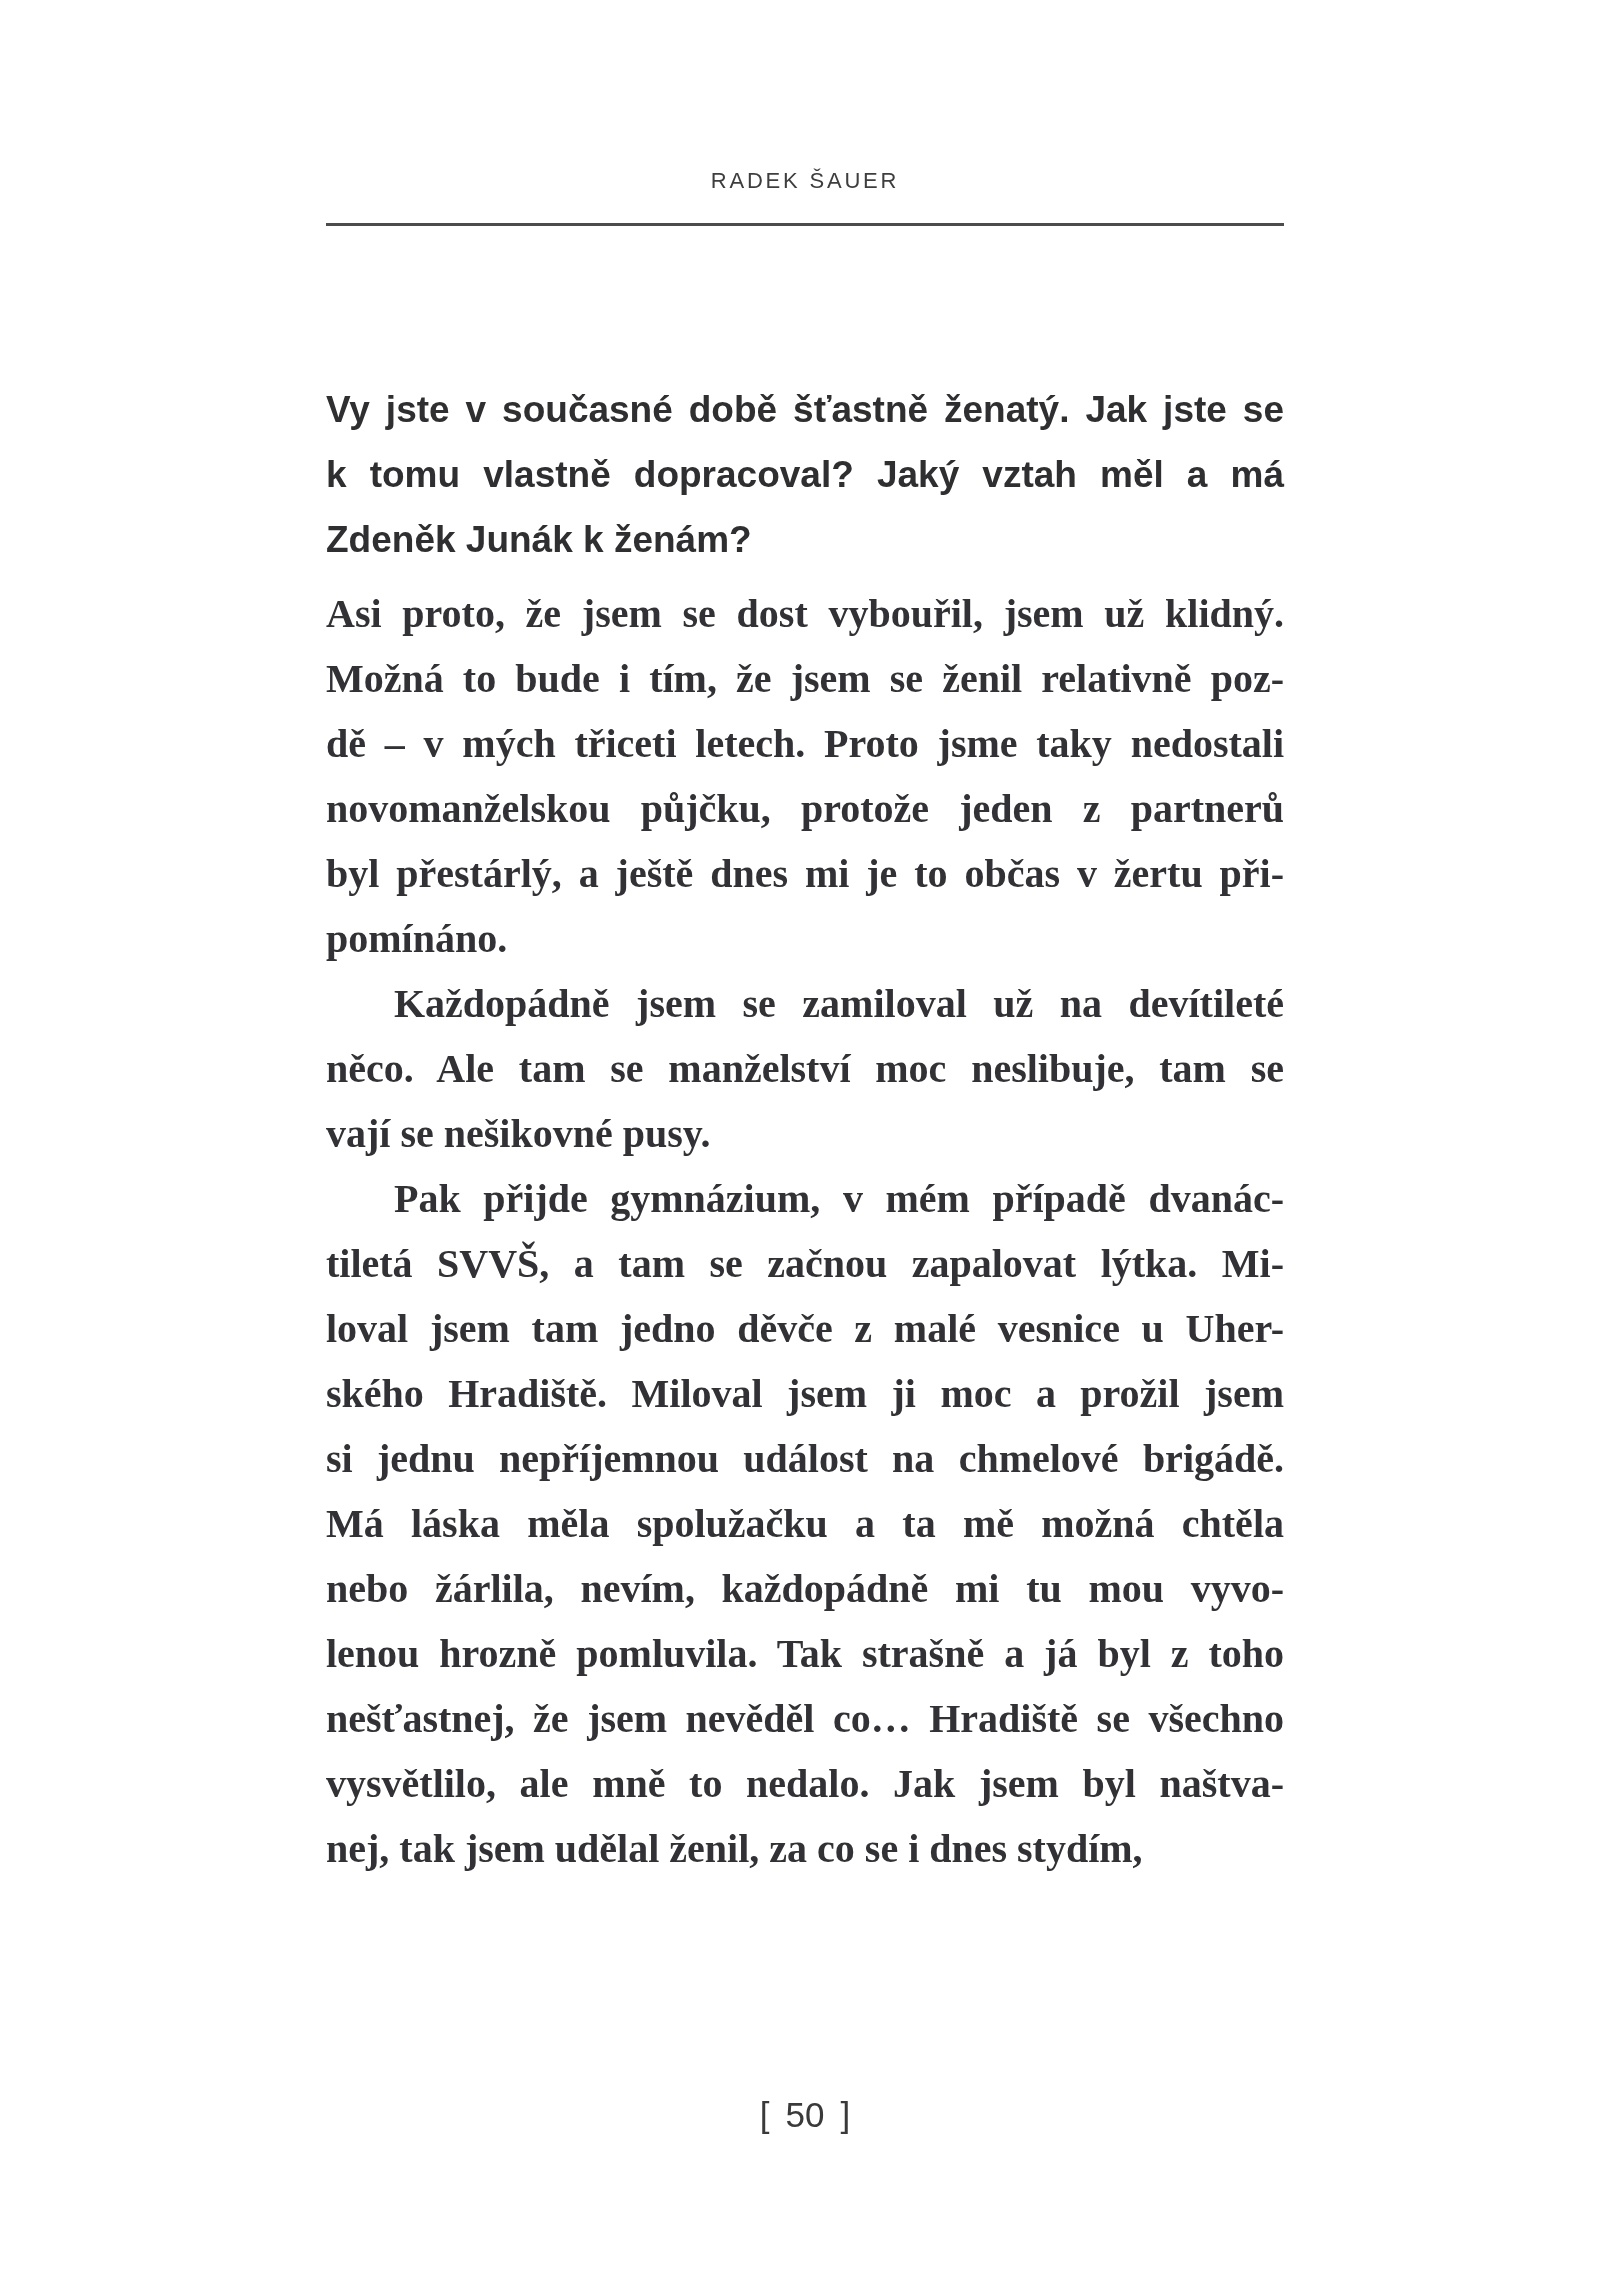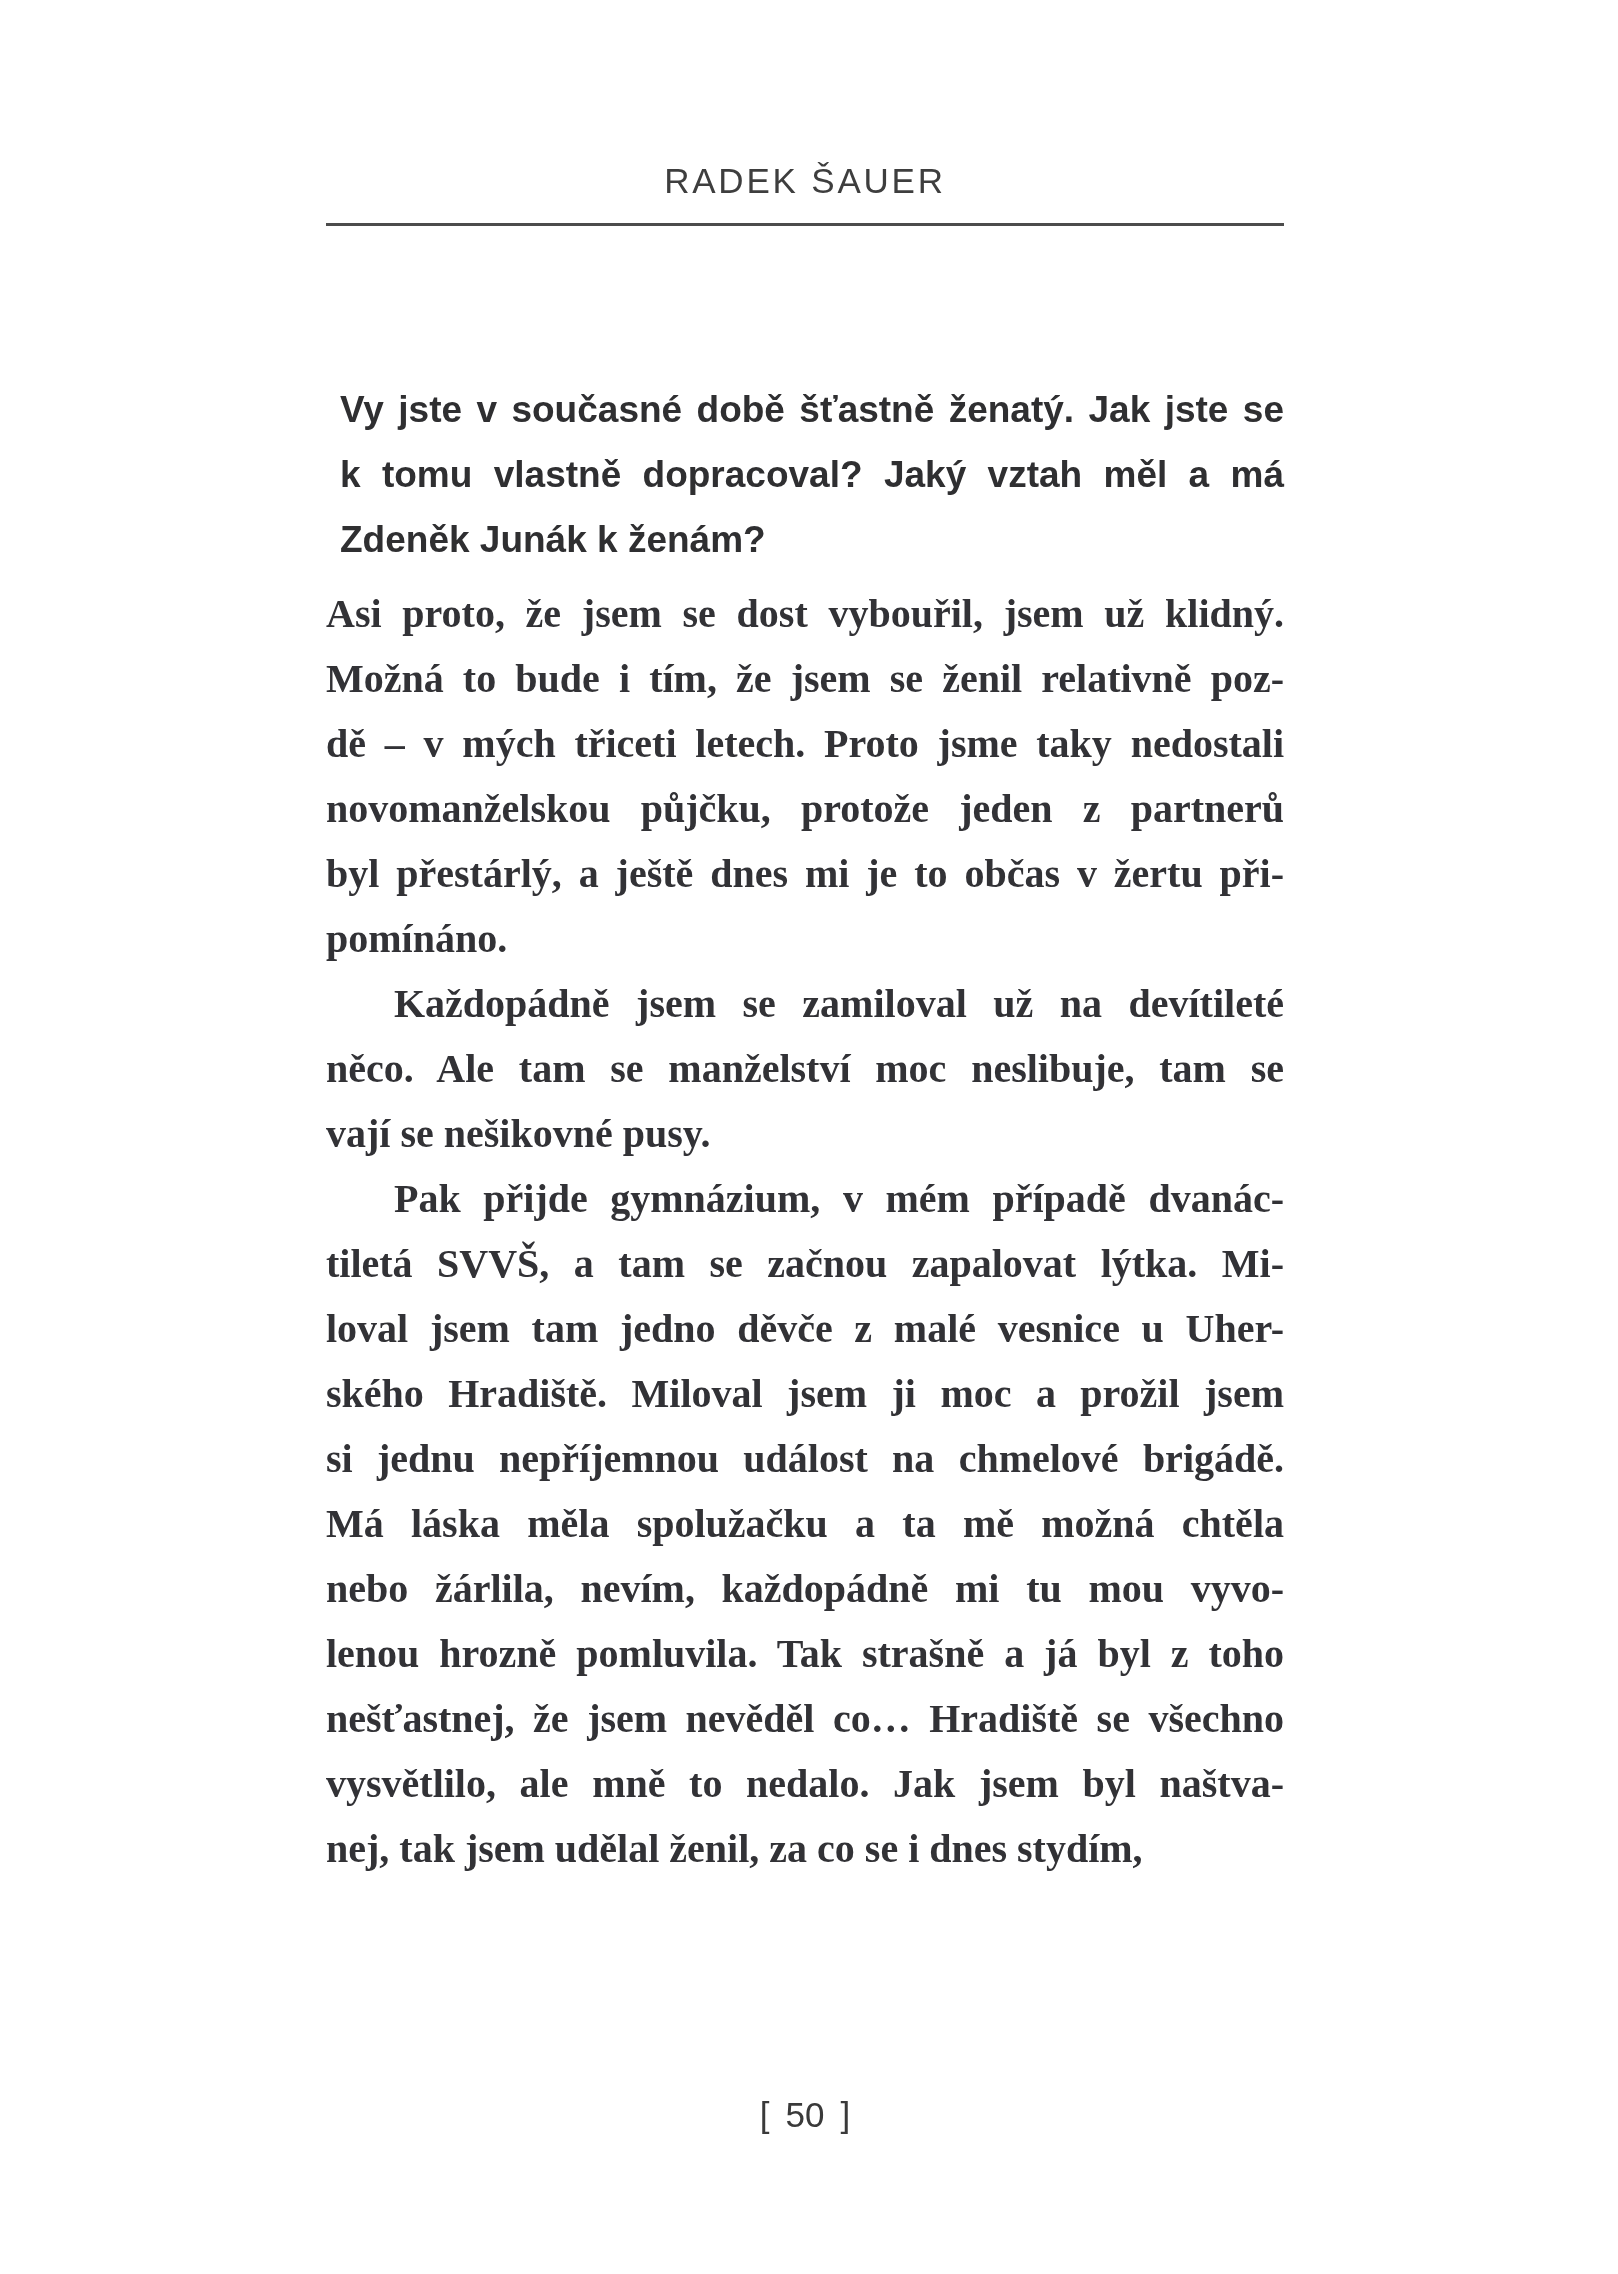--- a/index.html
+++ b/index.html
@@ -14,21 +14,21 @@
     background: #ffffff;
     overflow: hidden;
   }
   .running-header {
     position: absolute;
     top: 164px;
     left: 326px;
     width: 958px;
     text-align: center;
     font-family: "Liberation Sans", sans-serif;
-    font-size: 35px;
+    font-size: 22px;
     line-height: 34px;
     letter-spacing: 2.8px;
     color: var(--heading, #3e3e3e);
   }
   .header-rule {
     position: absolute;
     top: 223px;
     left: 326px;
     width: 958px;
     height: 2.8px;
@@ -46,21 +46,20 @@
   }
   .line.last {
     text-align-last: left;
   }
   .q-line {
     font-family: "Liberation Sans", sans-serif;
     font-weight: bold;
     font-size: 37px;
     line-height: 65px;
     color: var(--heading-text, #2f2f31);
-    margin-left: 14px;
   }
   .question {
     margin-bottom: 9.4px;
   }
   .b-line {
     font-family: "Liberation Serif", serif;
     font-size: 40px;
     line-height: 65px;
     color: var(--text, #323236);
     font-weight: bold;

